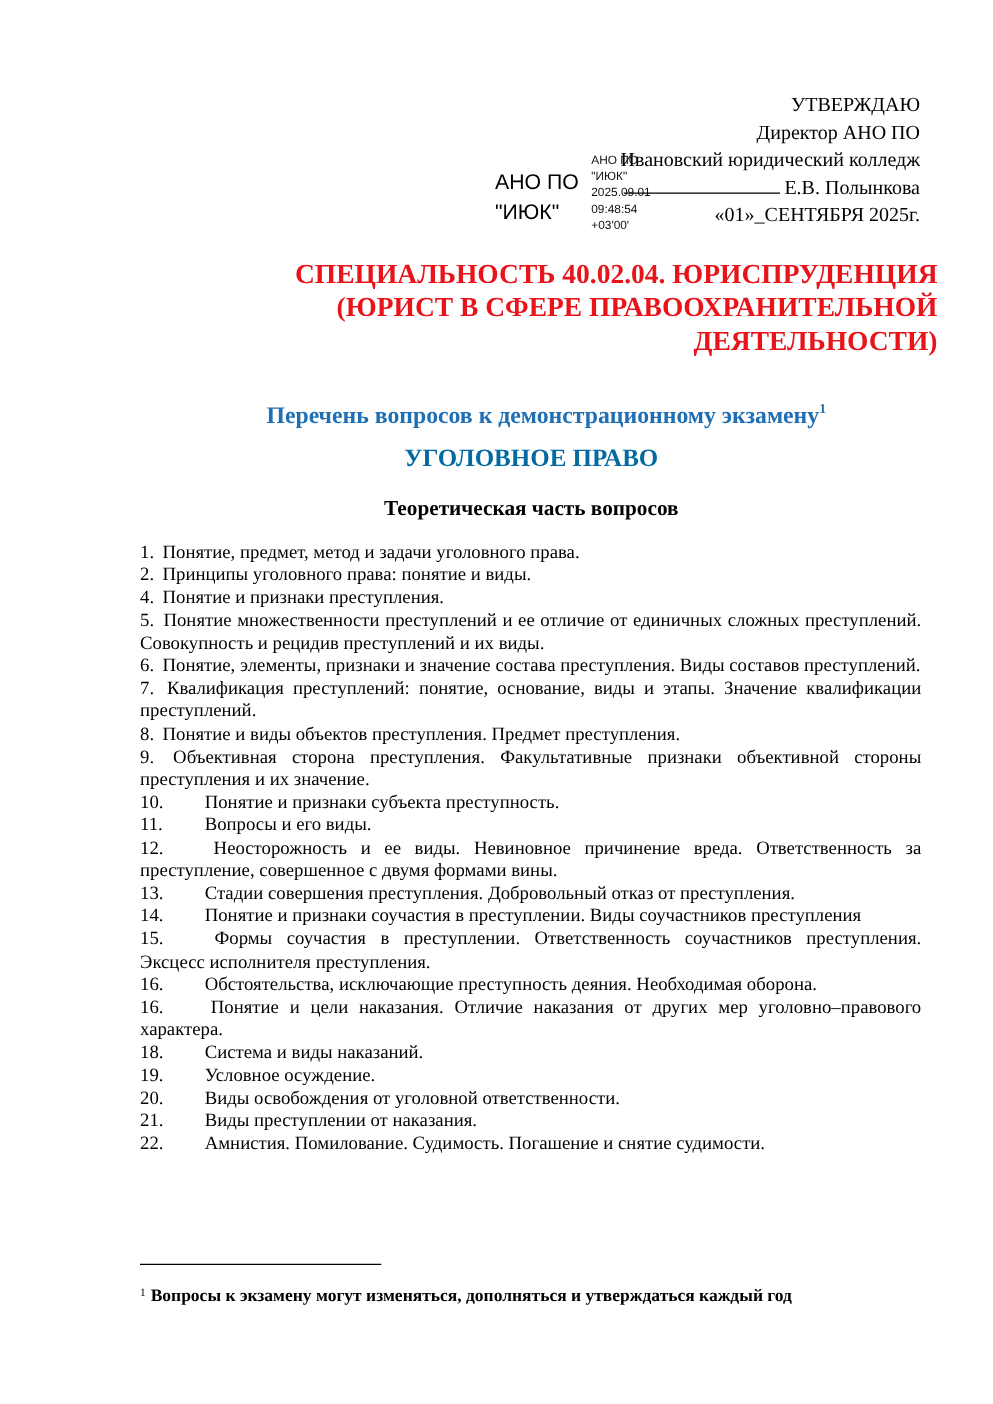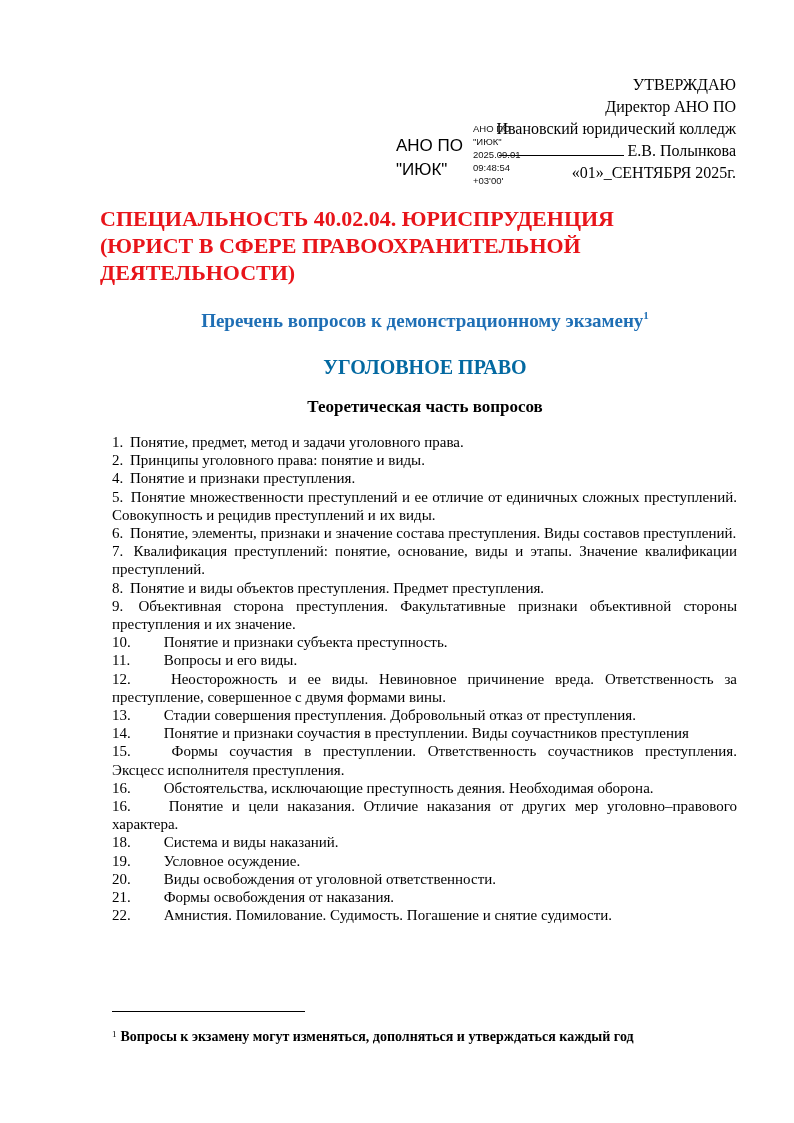--- a/index.html
+++ b/index.html
@@ -47,38 +47,38 @@
       font-family: "Liberation Sans", sans-serif;
       font-size: 9.5px;
       line-height: 13px;
       color: #111;
     }
     .title {
       position: absolute;
       left: 100px;
       width: 650px;
       top: 205px;
-      text-align: left;
+      text-align: right;
       color: #e8141a;
       font-weight: bold;
       font-size: 22px;
       line-height: 27px;
       margin: 0;
     }
     .subtitle {
       position: absolute;
       left: 100px;
       width: 650px;
       top: 303px;
       text-align: center;
       color: #1f6fb5;
       font-weight: bold;
       font-size: 19px;
       line-height: 24px;
-      margin: 0;
+      margin: 12px;
     }
     .subtitle sup { font-size: 11px; vertical-align: 8px; }
     .section {
       position: absolute;
       left: 100px;
       width: 650px;
       top: 355px;
       text-align: center;
       color: #0369a1;
       font-weight: bold;
@@ -185,18 +185,18 @@
     <li class="wide"><span class="num">11.</span> <span>Вопросы и его виды.</span></li>
     <li class="wide"><span class="num">12.</span> <span>Неосторожность и ее виды. Невиновное причинение вреда. Ответственность за преступление, совершенное с двумя формами вины.</span></li>
     <li class="wide"><span class="num">13.</span> <span>Стадии совершения преступления. Добровольный отказ от преступления.</span></li>
     <li class="wide"><span class="num">14.</span> <span>Понятие и признаки соучастия в преступлении. Виды соучастников преступления</span></li>
     <li class="wide"><span class="num">15.</span> <span>Формы соучастия в преступлении. Ответственность соучастников преступления. Эксцесс исполнителя преступления.</span></li>
     <li class="wide"><span class="num">16.</span> <span>Обстоятельства, исключающие преступность деяния. Необходимая оборона.</span></li>
     <li class="wide"><span class="num">16.</span> <span>Понятие и цели наказания. Отличие наказания от других мер уголовно–правового характера.</span></li>
     <li class="wide"><span class="num">18.</span> <span>Система и виды наказаний.</span></li>
     <li class="wide"><span class="num">19.</span> <span>Условное осуждение.</span></li>
     <li class="wide"><span class="num">20.</span> <span>Виды освобождения от уголовной ответственности.</span></li>
-    <li class="wide"><span class="num">21.</span> <span>Формы освобождения от наказания.</span></li>
+    <li class="wide"><span class="num">21.</span> <span>Виды преступлении от наказания.</span></li>
     <li class="wide"><span class="num">22.</span> <span>Амнистия. Помилование. Судимость. Погашение и снятие судимости.</span></li>
   </ol>
 
 <div class="fn-rule"></div>
 <div class="footnote"><sup>1</sup><span>Вопросы к экзамену могут изменяться, дополняться и утверждаться каждый год</span></div>
 
 </body></html>

